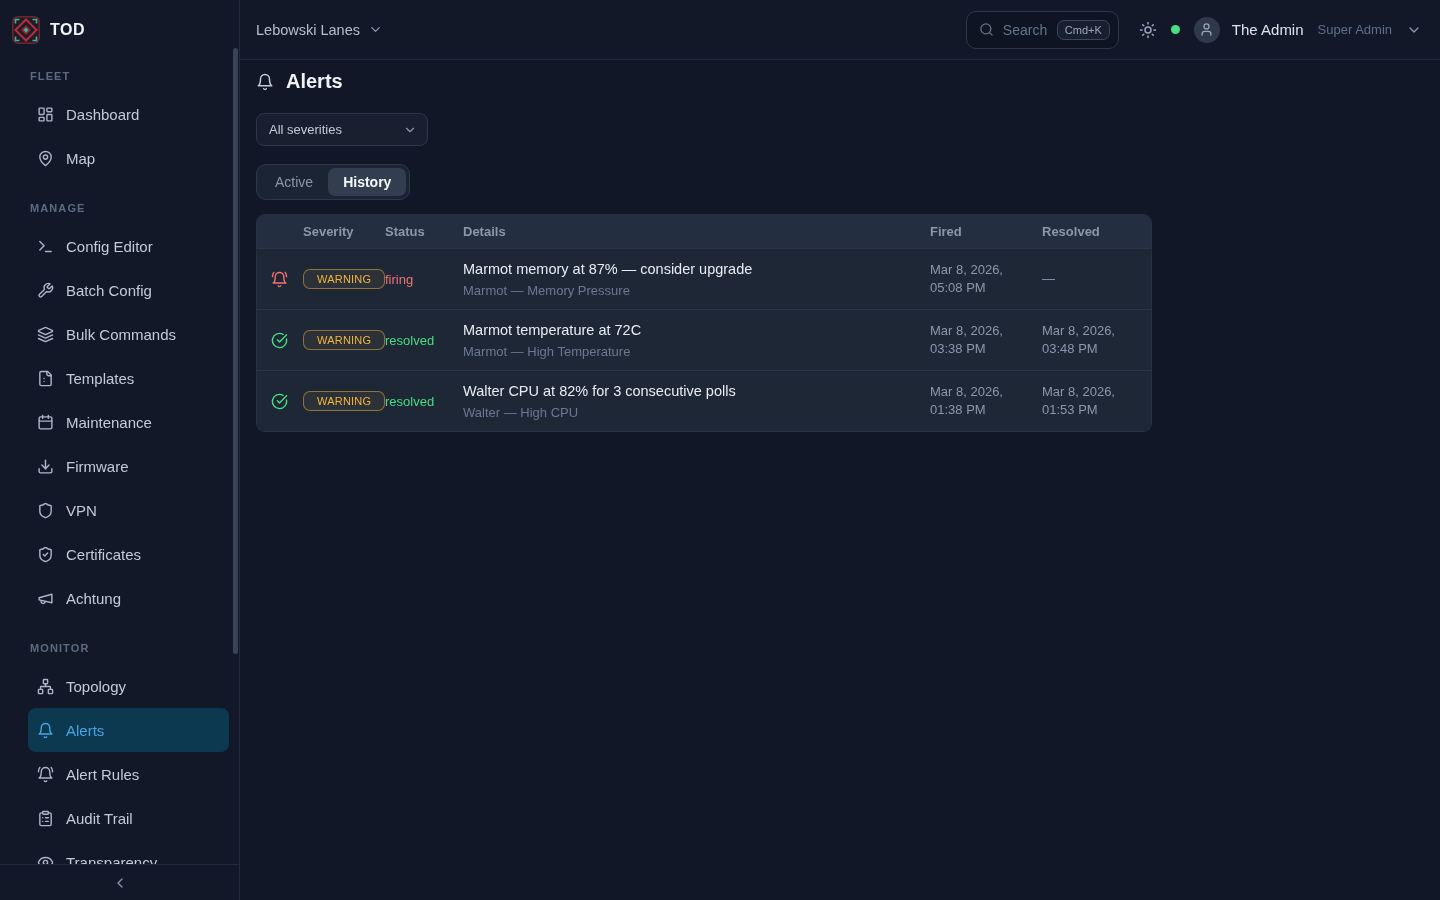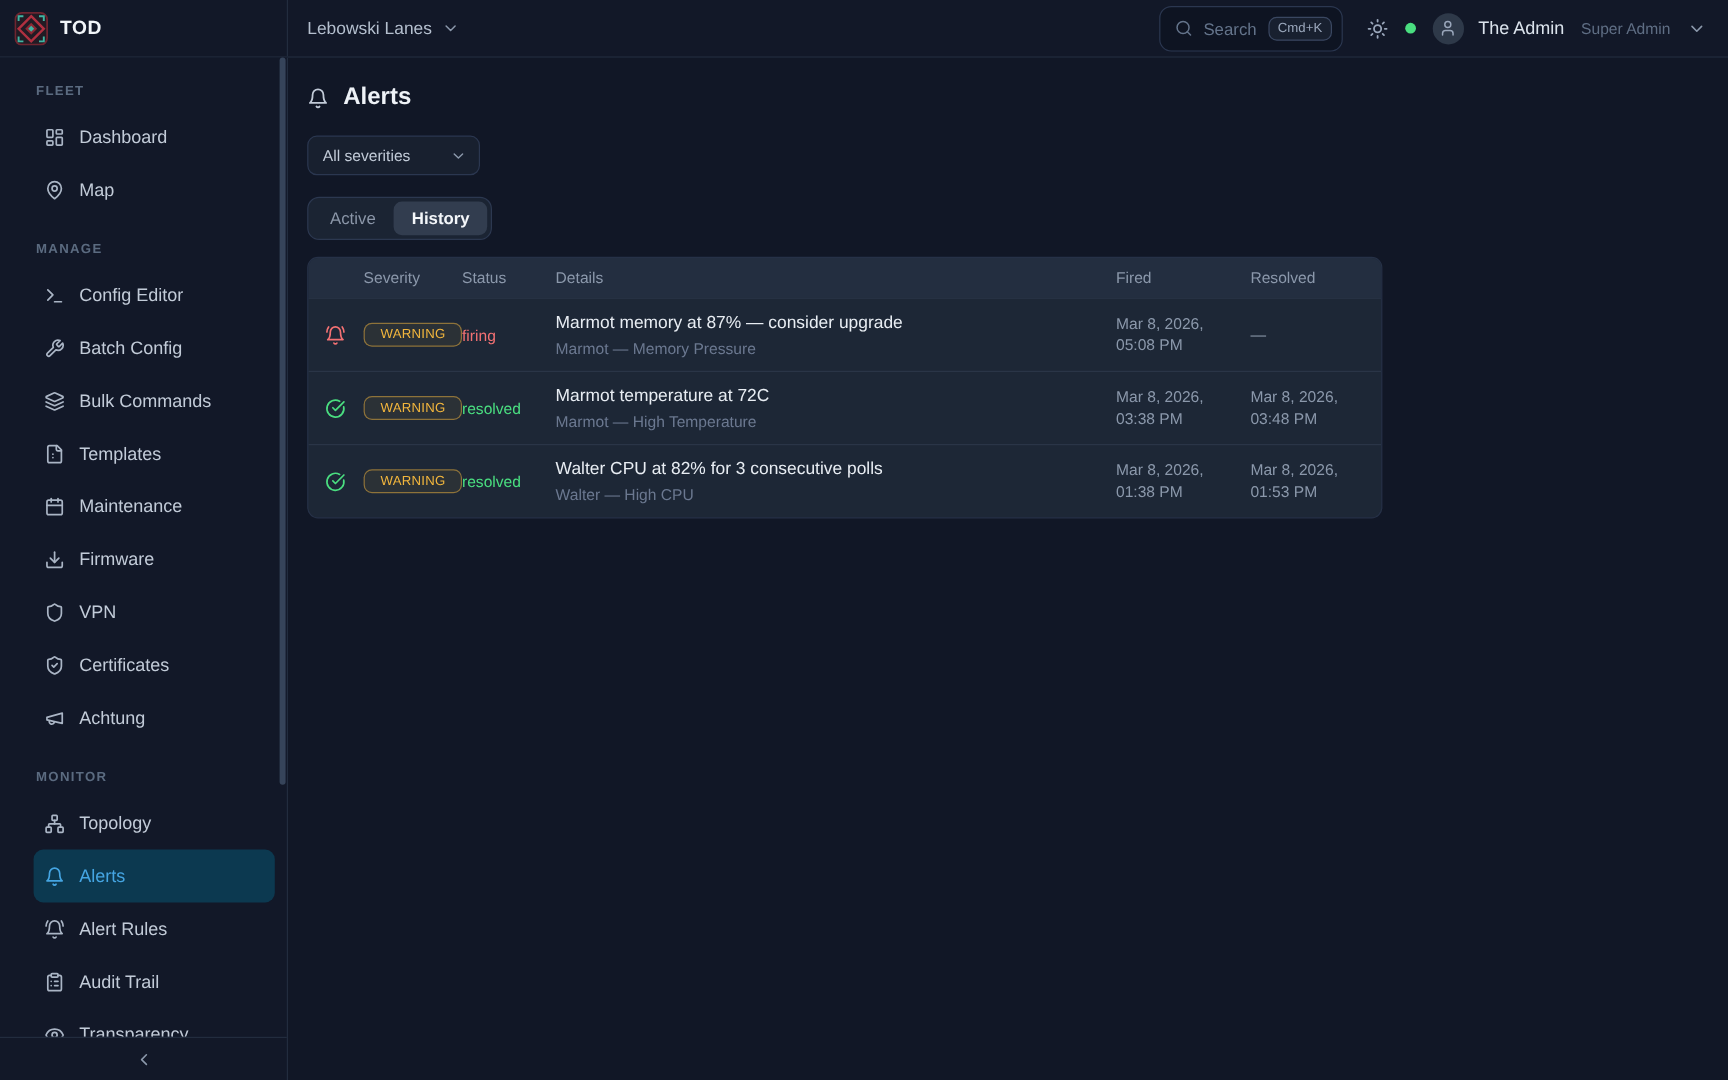--- a/index.html
+++ b/index.html
@@ -9,21 +9,21 @@
     color:#e2e8f0;
     font-family:"Liberation Sans", sans-serif;
     font-size:14px;
     position:relative;
   }
   svg { display:block; }
   .ic { flex:0 0 auto; }
 
   
   .topbar {
-    position:absolute; top:0; left:0; right:0; height:48px;
+    position:absolute; top:0; left:0; right:0; height:60px;
     display:flex; align-items:center;
     background:#121828;
     border-bottom:1px solid #222c3e;
   }
   .brand {
     width:240px; height:100%; flex:0 0 auto;
     display:flex; align-items:center; gap:10px;
     padding-left:12px;
     border-right:1px solid #222c3e;
   }
@@ -90,21 +90,21 @@
     color:#8b98ab; cursor:pointer;
   }
 
   
   .main { position:absolute; top:48px; left:240px; right:0; bottom:0; padding:22px 16px; }
   .page-title-row { display:flex; align-items:center; gap:12px; }
   .page-title-row .ic { color:#c2cbd8; }
   .page-title { font-size:20px; font-weight:700; color:#eef2f7; }
 
   .filter-select {
-    margin-top:20px; width:144px; height:33px; padding:0 10px 0 12px;
+    margin-top:20px; width:172px; height:33px; padding:0 10px 0 12px;
     display:flex; align-items:center; justify-content:space-between;
     background:#18202f; border:1px solid #2b3750; border-radius:8px;
     font-size:13px; color:#c2cbd8; cursor:pointer;
   }
   .filter-select .chev { color:#8b98ab; }
 
   .segmented {
     margin-top:18px; display:inline-flex; align-items:center; padding:3px;
     background:#1b2433; border:1px solid #2c3850; border-radius:10px;text-align:center;
   }
@@ -116,21 +116,21 @@
     background:#1d2736; border:1px solid #263147; border-radius:9px;
     overflow:hidden;
   }
   .tr {
     display:grid;
     grid-template-columns:32px 82px 78px 1fr 112px 100px;
     align-items:center;
     padding:0 9px 0 14px;
   }
   .thead { background:#232e40; height:33px; }
-  .th { font-size:13px; color:#8b98ab; font-weight:400; }
+  .th { font-size:13px; color:#8b98ab; font-weight:700; }
   .trow { height:61px; border-top:1px solid #2a3547; cursor:pointer; }
   .cell-icon { display:flex; align-items:center; }
   .sev-badge {
     display:inline-block; font-size:11px; font-weight:400; letter-spacing:.02em;
     color:#f2b63d; border:1px solid rgba(242,182,61,.5); background:rgba(242,182,61,.07);
     padding:3px 13px; border-radius:7px;
   }
   .status-text { font-size:13px; }
   .detail-title { font-size:14.5px; color:#e8edf3; }
   .detail-sub { margin-top:6px; font-size:13px; color:#6b7890; }

